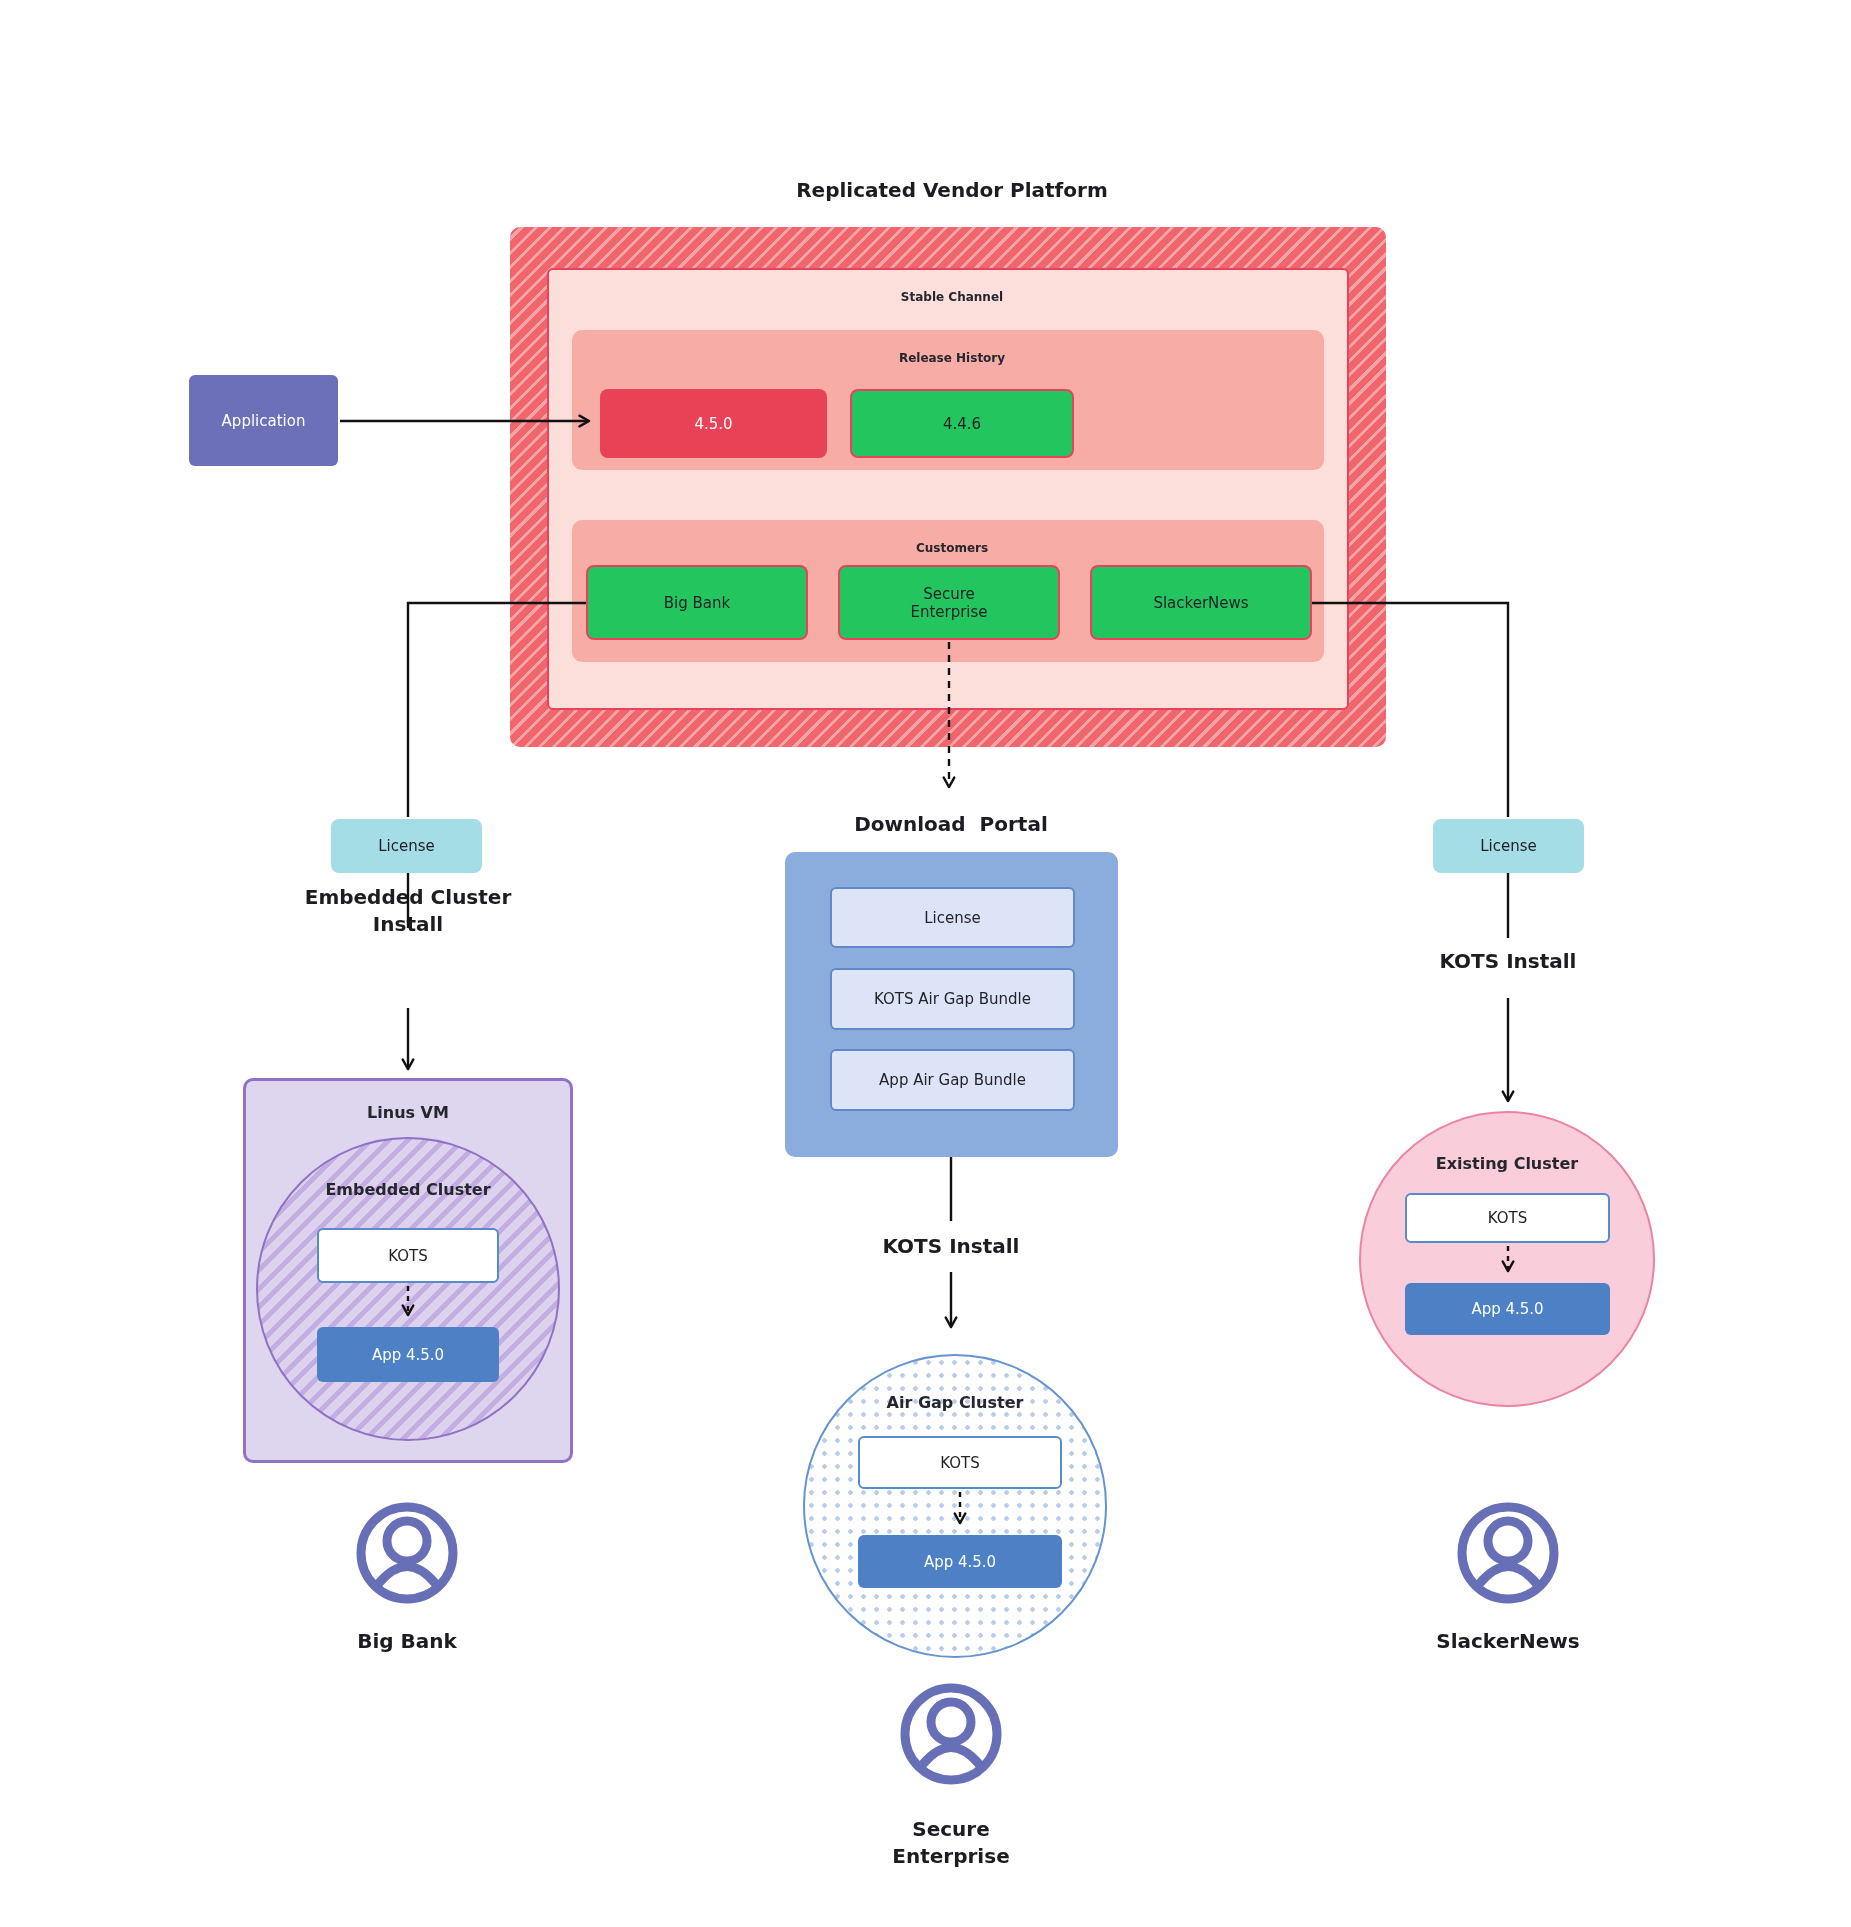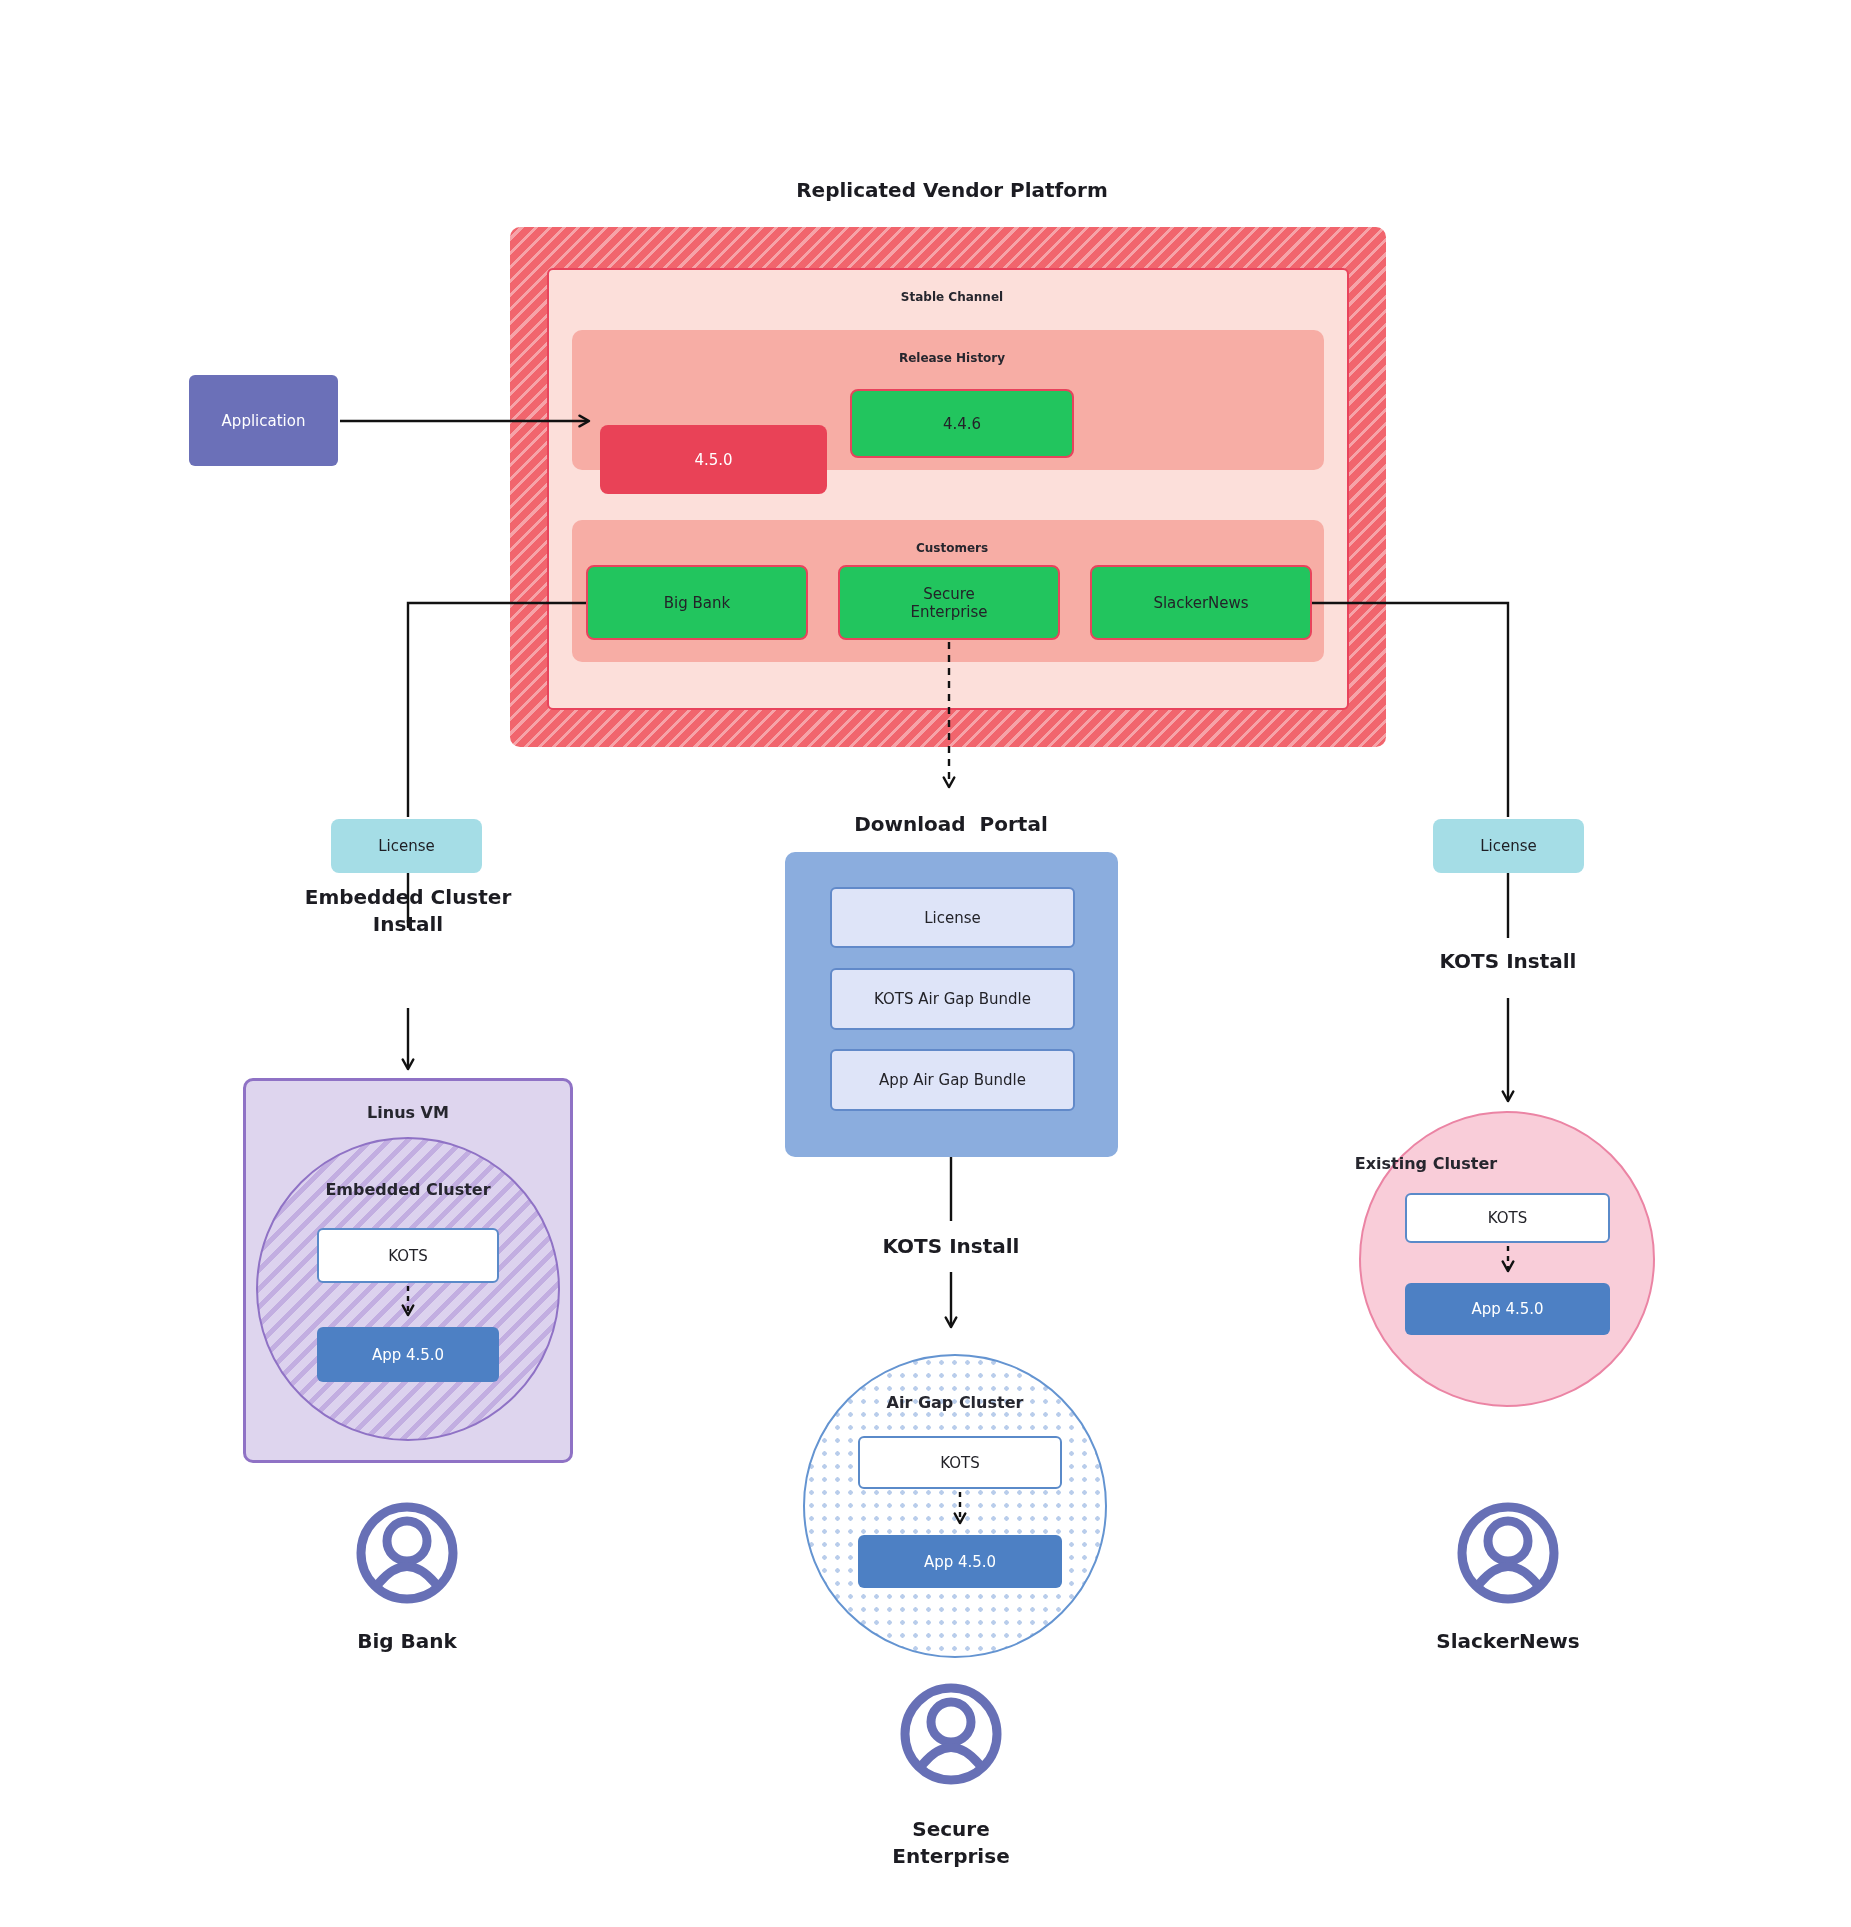--- a/index.html
+++ b/index.html
@@ -45,21 +45,21 @@
   <div class="abs flex title" style="left:652px;top:176px;width:600px;height:28px;">Replicated Vendor Platform</div>
 
   <div class="abs hatch-red" style="left:510px;top:227px;width:876px;height:520px;"></div>
 
   <div class="abs stable" style="left:547px;top:268px;width:802px;height:442px;"></div>
   <div class="abs flex sec-lbl" style="left:547px;top:285px;width:802px;height:24px;">Stable Channel</div>
 
   <div class="abs salmon" style="left:572px;top:330px;width:752px;height:140px;"></div>
   <div class="abs flex sec-lbl" style="left:572px;top:346px;width:752px;height:24px;text-align:center;">Release History</div>
 
-  <div class="abs flex box-lbl red-box" style="left:600px;top:389px;width:227px;height:69px;margin-top:36px;">4.5.0</div>
+  <div class="abs flex box-lbl red-box" style="left:600px;top:389px;width:227px;height:69px;">4.5.0</div>
   <div class="abs flex box-lbl white-red" style="left:850px;top:389px;width:224px;height:69px;">4.4.6</div>
 
   <div class="abs salmon" style="left:572px;top:520px;width:752px;height:142px;"></div>
   <div class="abs flex sec-lbl" style="left:572px;top:536px;width:752px;height:24px;">Customers</div>
 
   <div class="abs flex box-lbl white-red" style="left:586px;top:565px;width:222px;height:75px;">Big Bank</div>
   <div class="abs flex box-lbl white-red" style="left:838px;top:565px;width:222px;height:75px;">
       <span class="wrap-narrow">Secure Enterprise</span>
     </div>
   <div class="abs flex box-lbl white-red" style="left:1090px;top:565px;width:222px;height:75px;">SlackerNews</div>
@@ -106,21 +106,21 @@
       <circle cx="51" cy="39" r="20" fill="none" stroke="#6770b6" stroke-width="9"></circle>
       <path d="M23 81 Q51 48 79 81" fill="none" stroke="#6770b6" stroke-width="9" stroke-linecap="round"></path>
     </svg>
   </div>
   <div class="abs flex head-lbl" style="left:871px;top:1812px;width:160px;height:62px;">Secure Enterprise</div>
 
   <div class="abs flex box-lbl teal" style="left:1433px;top:819px;width:151px;height:54px;">License</div>
   <div class="abs flex head-lbl" style="left:1408px;top:946px;width:200px;height:30px;">KOTS Install</div>
 
   <div class="abs pink-circle" style="left:1359px;top:1111px;width:296px;height:296px;"></div>
-  <div class="abs flex clu-lbl" style="left:1276px;top:1151px;width:300px;height:24px;">Existing Cluster</div>
+  <div class="abs flex clu-lbl" style="left:1357px;top:1151px;width:300px;height:24px;">Existing Cluster</div>
   <div class="abs flex box-lbl white-blue" style="left:1405px;top:1193px;width:205px;height:50px;">KOTS</div>
   <div class="abs flex box-lbl blue-box" style="left:1405px;top:1283px;width:205px;height:52px;">App 4.5.0</div>
 
   <div class="abs" style="left:1457px;top:1502px;width:102px;height:102px;">
     <svg width="102" height="102" viewBox="0 0 102 102">
       <circle cx="51" cy="51" r="46" fill="none" stroke="#6770b6" stroke-width="9"></circle>
       <circle cx="51" cy="39" r="20" fill="none" stroke="#6770b6" stroke-width="9"></circle>
       <path d="M23 81 Q51 48 79 81" fill="none" stroke="#6770b6" stroke-width="9" stroke-linecap="round"></path>
     </svg>
   </div>

